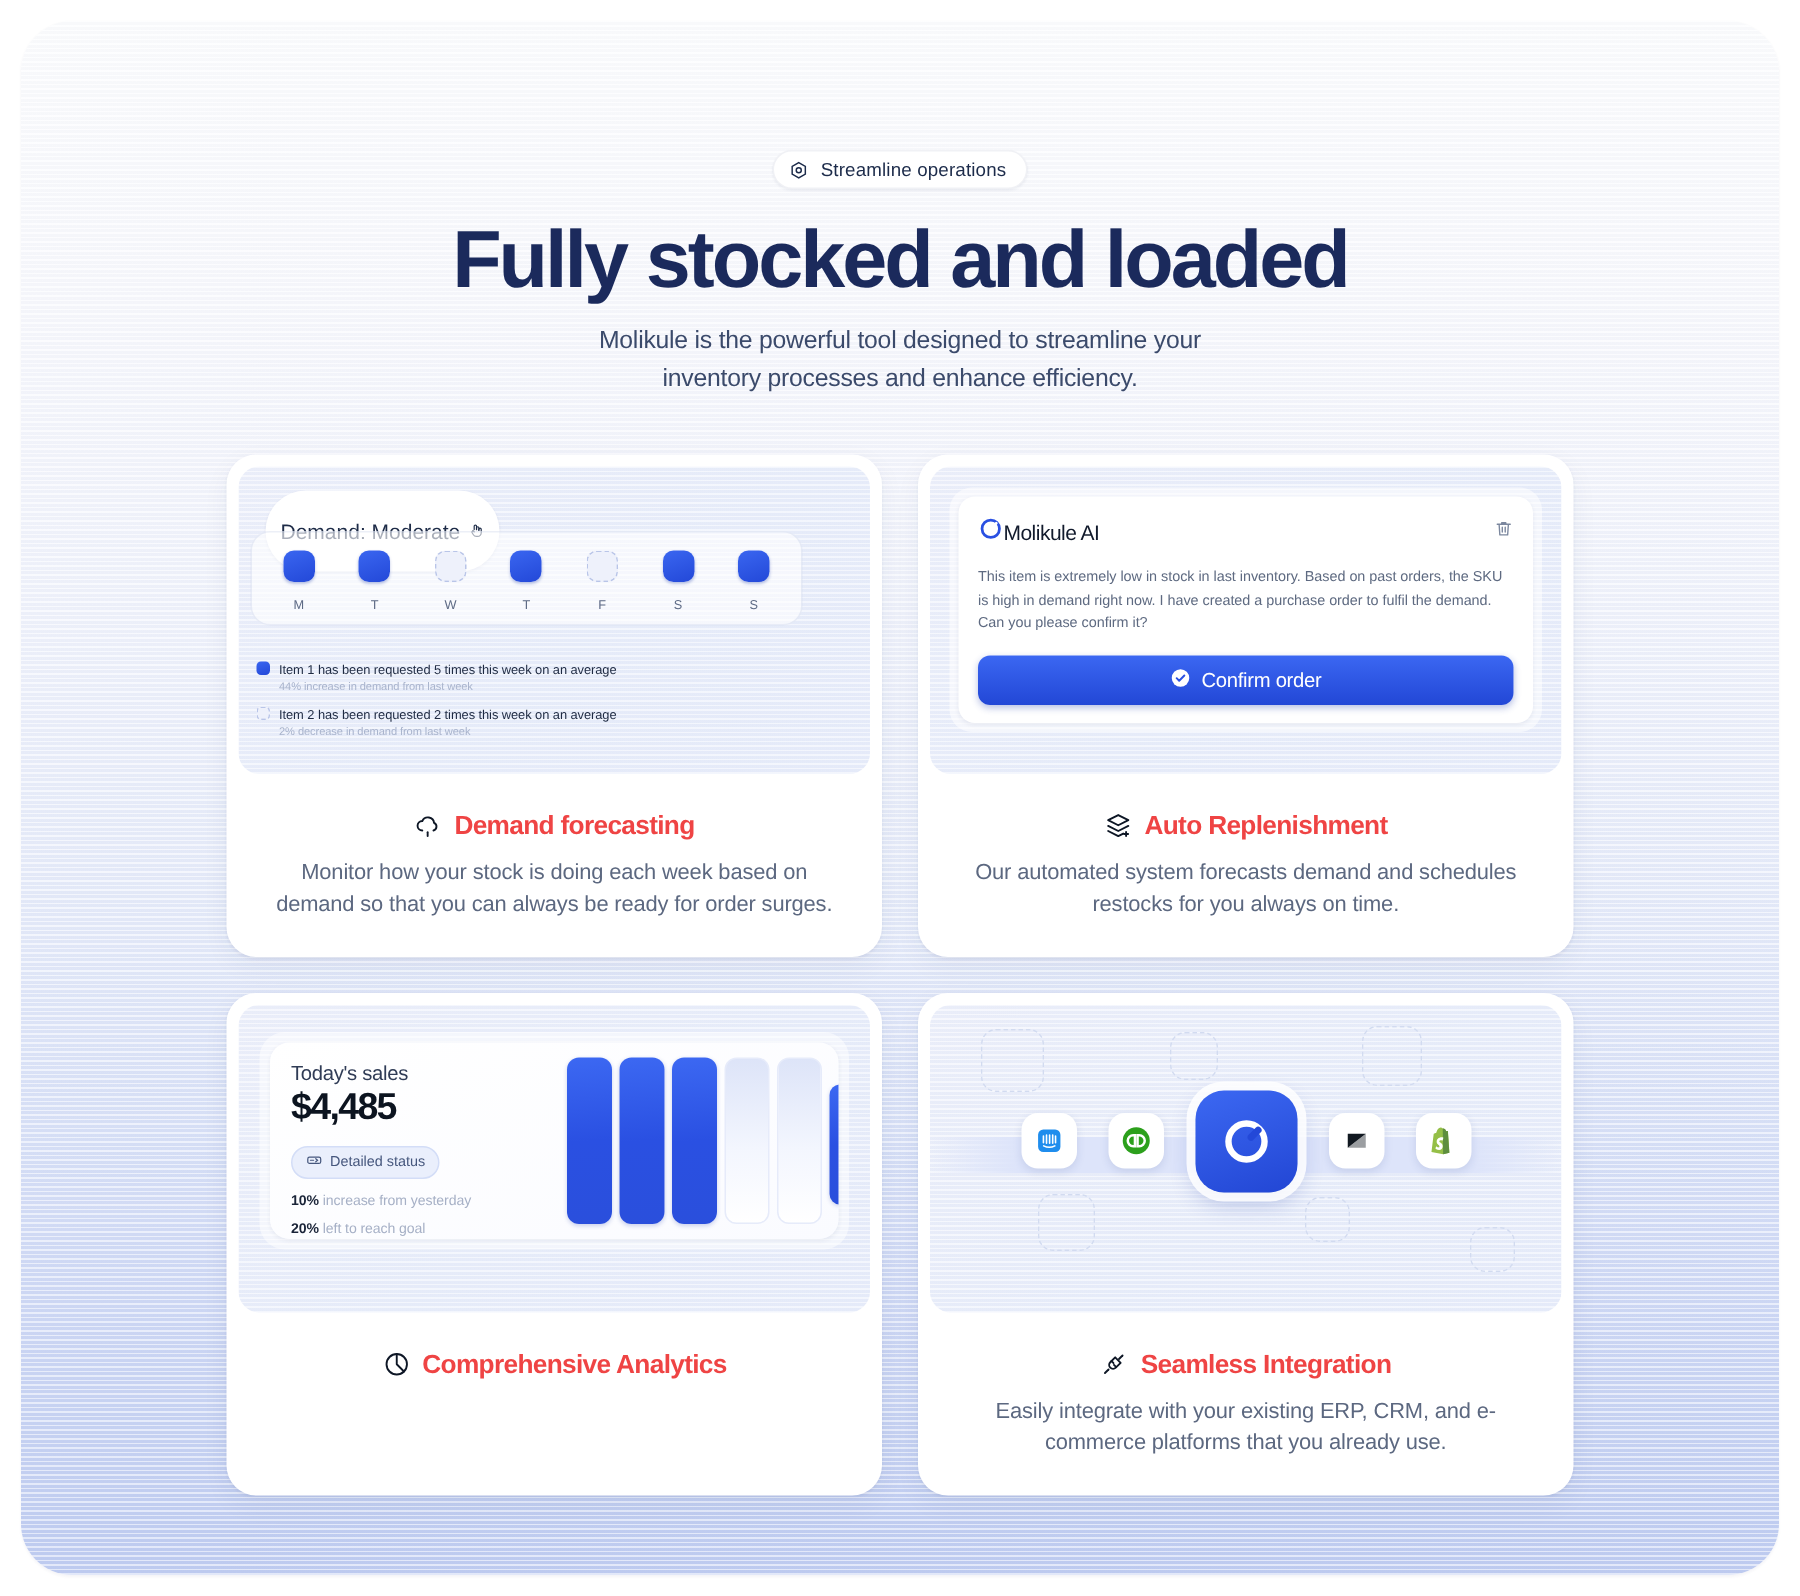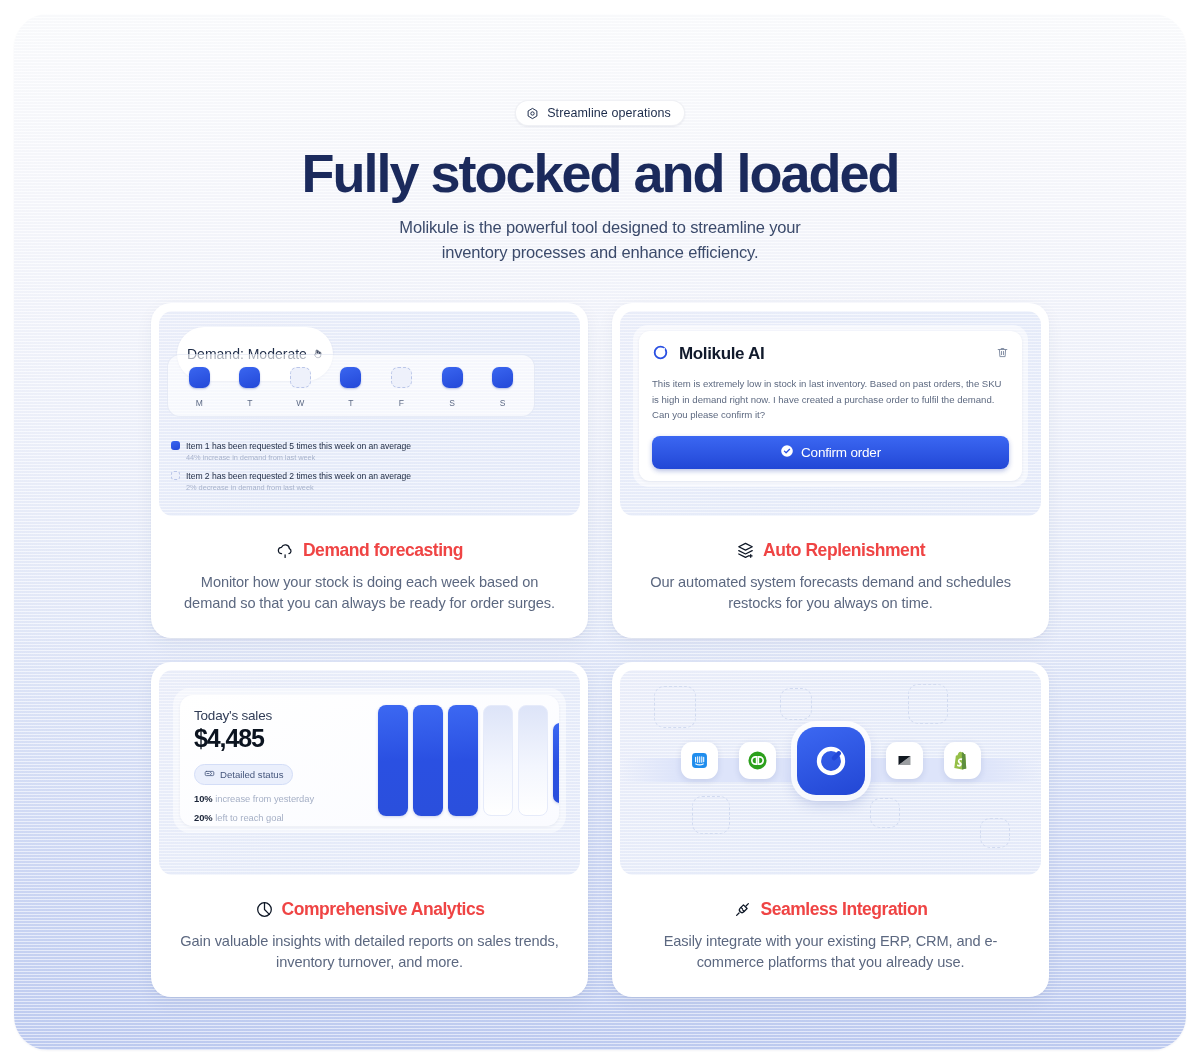--- a/index.html
+++ b/index.html
@@ -194,23 +194,23 @@
     padding: 6px;
   }
   .ai-card {
     background: #ffffff;
     border-radius: 11px;
     padding: 13px 13px 12px;
     box-shadow: 0 1px 3px rgba(36,50,100,0.08);
   }
   .ai-head { display: flex; align-items: center; }
   .ai-title {
-    margin-left: 10px;
-    font-size: 17px;
-    font-weight: 700;
+    margin-left: 0;
+    font-size: 14px;
+    font-weight: 400;
     color: #111a2c;
     letter-spacing: -0.35px;
   }
   .ai-trash { margin-left: auto; }
   .ai-body {
     margin-top: 11px;
     font-size: 9.6px;
     line-height: 1.62;
     color: #5e6a81;
     letter-spacing: -0.02px;
@@ -519,21 +519,20 @@
 
       <div class="card-title">
         <span>
           <svg width="19" height="19" viewBox="0 0 24 24" fill="none" stroke="#0e1726" stroke-width="1.6" stroke-linecap="round" stroke-linejoin="round">
             <circle cx="12" cy="12" r="8.6"></circle>
             <path d="M12 3.4v8.6l6.1 6.1"></path>
           </svg>
         </span>
         <span>Comprehensive Analytics</span>
       </div>
-      <div class="card-desc">Gain valuable insights with detailed reports on sales trends, inventory turnover, and more.</div>
     </div>
 
     <div class="card card-tall">
       <div class="card-visual">
         <div class="int-bg">
           <div class="int-rail"></div>
           <div class="ghost-sq" style="left:34px;  top:16px;  width:42px; height:42px;"></div>
           <div class="ghost-sq" style="left:160px; top:18px;  width:32px; height:32px;"></div>
           <div class="ghost-sq" style="left:288px; top:14px;  width:40px; height:40px;"></div>
           <div class="ghost-sq" style="left:72px;  top:126px; width:38px; height:38px;"></div>

